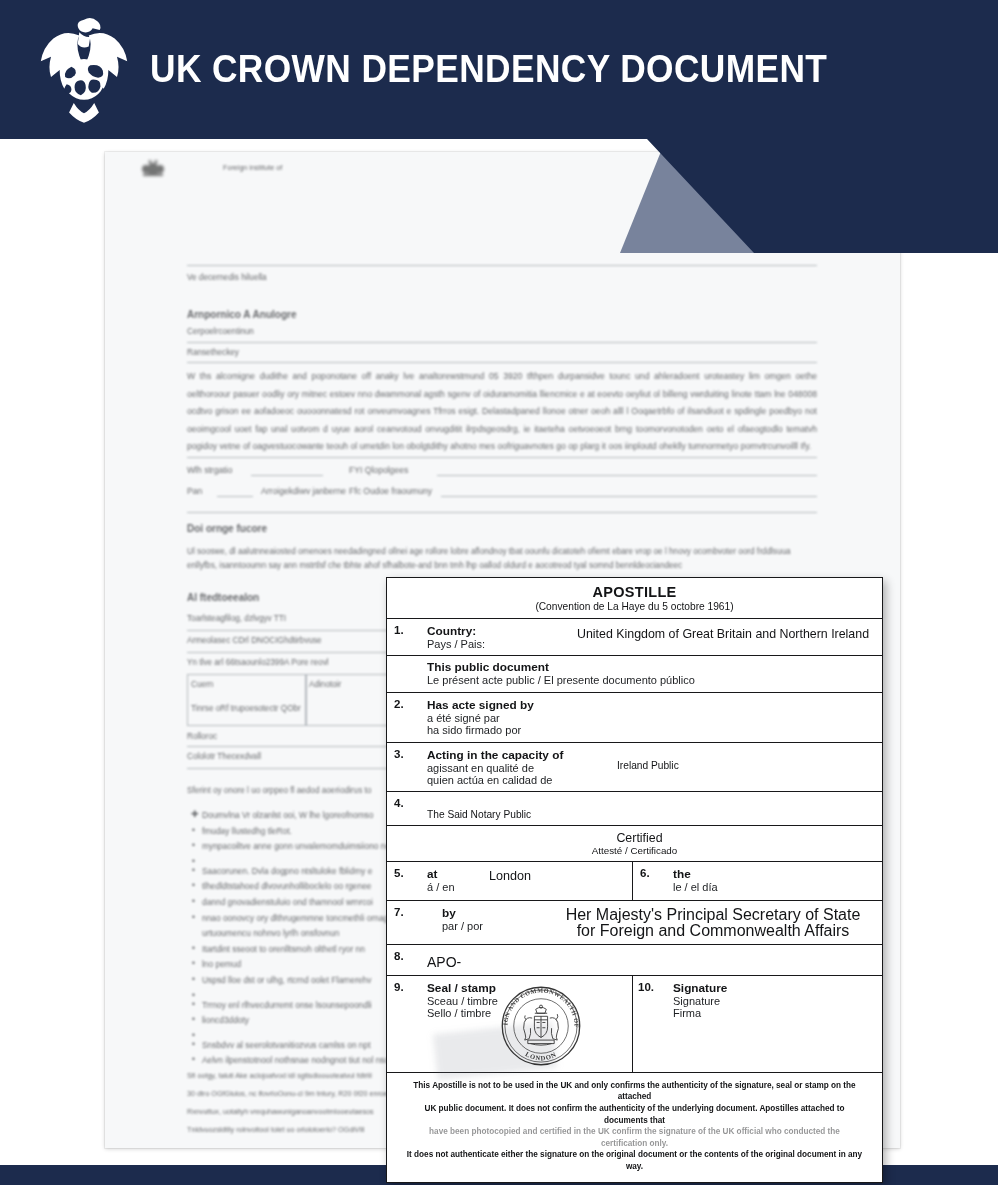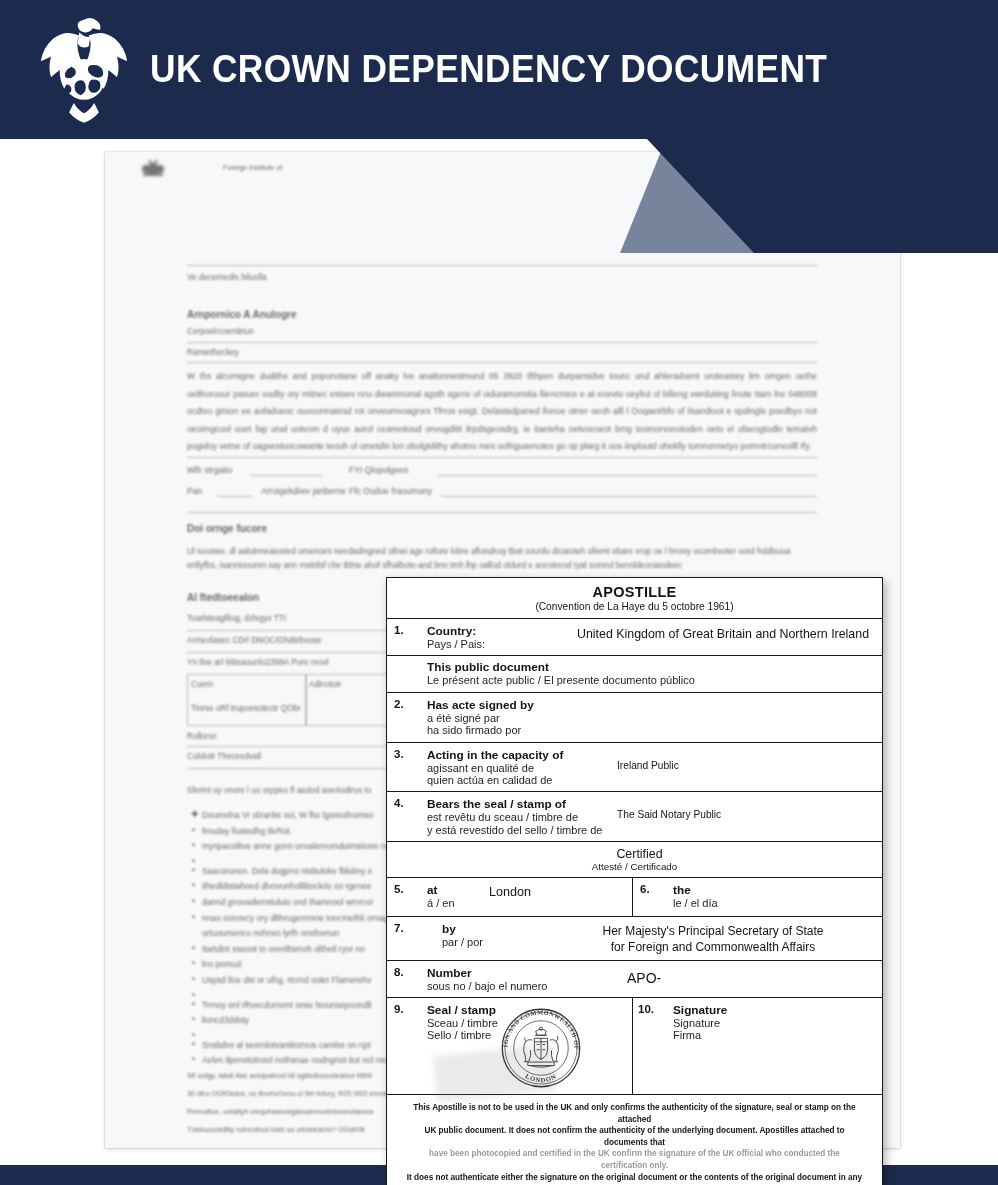--- a/index.html
+++ b/index.html
@@ -150,21 +150,21 @@
   #ap-at-the .cell { position: relative; box-sizing: border-box; padding: 5px 6px 6px 40px; }
   #ap-at-the .c5 { width: 246px; border-right: 1.6px solid #18181a; display: flex; }
   #ap-at-the .c6 { flex: 1; }
   #ap-at-the .c5 .lab { width: 62px; }
   #ap-at-the .c5 .val { font-size: 12.6px; padding-top: 2px; }
 
   
   #ap-by { display: flex; align-items: flex-start; margin-left: 15px; }
   #ap-by .left { width: 110px; }
   #ap-by .right {
-    flex: 1; text-align: center; font-size: 12px; line-height: 16px; padding-top: 1px;
+    flex: 1; text-align: center; font-size: 16px; line-height: 16px; padding-top: 1px;
   }
 
   
   #ap-number { display: flex; align-items: flex-start; }
   #ap-number .left { width: 200px; }
   #ap-number .right { flex: 1; font-size: 14px; padding-top: 4px; }
 
   
   #ap-seal-sig { display: flex; min-height: 97px; }
   #ap-seal-sig .c9 {
@@ -352,25 +352,20 @@
           <div class="ap-tr">agissant en qualité de</div>
           <div class="ap-tr">quien actúa en calidad de</div>
         </div>
         <div class="right">Ireland Public</div>
       </div>
     </div>
 
     <div class="ap-row">
       <div class="ap-num">4.</div>
       <div class="ap-two ap-pad">
-        <div class="left">
-          <div class="ap-en">Bears the seal / stamp of</div>
-          <div class="ap-tr">est revêtu du sceau / timbre de</div>
-          <div class="ap-tr">y está revestido del sello / timbre de</div>
-        </div>
         <div class="right">The Said Notary Public</div>
       </div>
     </div>
 
     <div class="ap-row" id="ap-certified">
       <div class="t1">Certified</div>
       <div class="t2">Attesté / Certificado</div>
     </div>
 
     <div class="ap-row" id="ap-at-the">
@@ -399,24 +394,20 @@
         <div class="right">
           <div>Her Majesty's Principal Secretary of State</div>
           <div>for Foreign and Commonwealth Affairs</div>
         </div>
       </div>
     </div>
 
     <div class="ap-row">
       <div class="ap-num">8.</div>
       <div id="ap-number" class="ap-pad">
-        <div class="left">
-          <div class="ap-en">Number</div>
-          <div class="ap-tr">sous no / bajo el numero</div>
-        </div>
         <div class="right">APO-</div>
       </div>
     </div>
 
     <div class="ap-row" id="ap-seal-sig">
       <div class="c9">
         <div class="ap-num">9.</div>
         <div class="ap-en">Seal / stamp</div>
         <div class="ap-tr">Sceau / timbre</div>
         <div class="ap-tr">Sello / timbre</div>

